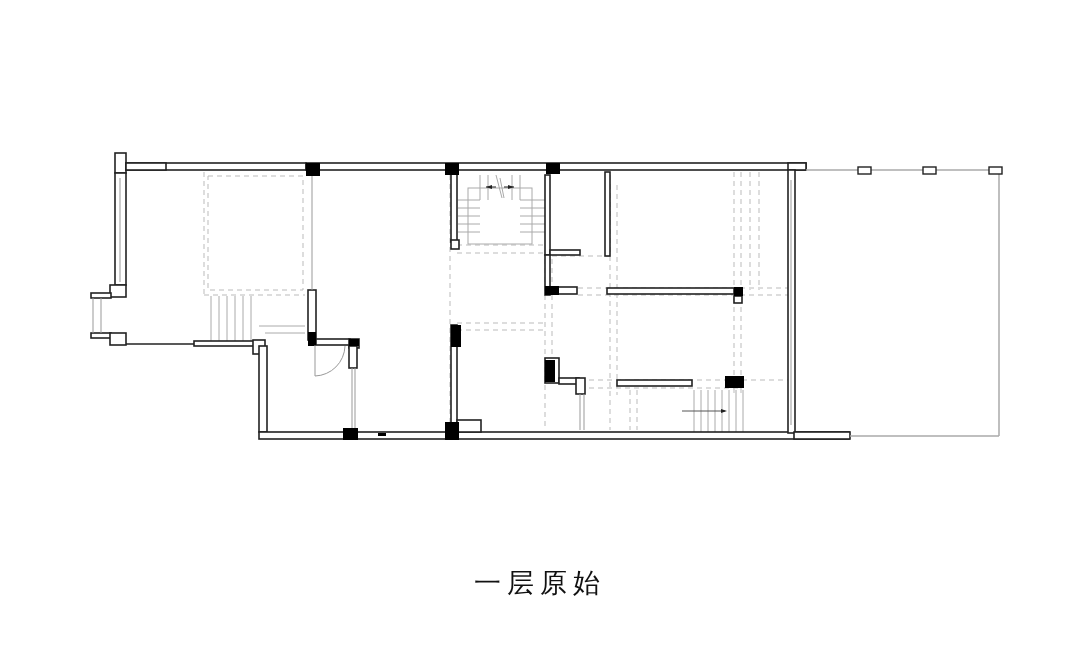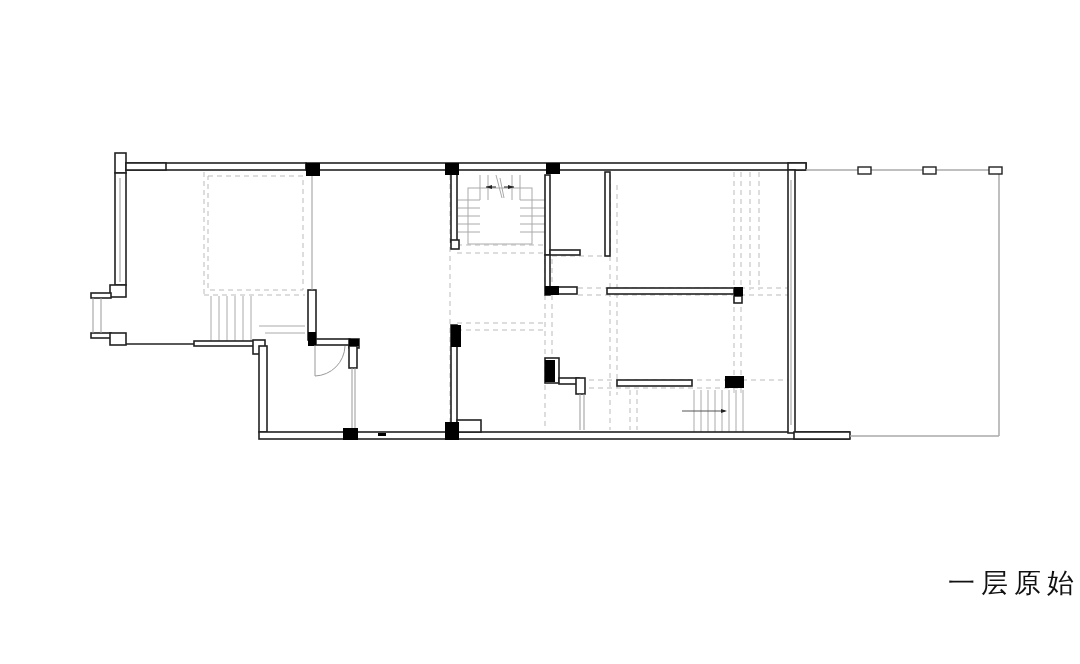--- a/index.html
+++ b/index.html
@@ -1,18 +1,18 @@
 <!DOCTYPE html>
 <html><head>
 <meta charset="utf-8">
 <style>
   html, body { margin:0; padding:0; background:#ffffff; }
   body { width:1080px; height:664px; position:relative; overflow:hidden; font-family:"DejaVu Sans", sans-serif; }
   #plan { position:absolute; left:0; top:0; width:1080px; height:664px; }
-  .caption { position:absolute; left:0; width:1080px; top:565px; text-align:right; font-size:27px; letter-spacing:6px; color:#111; font-family:"DejaVu Sans", sans-serif; }
+  .caption { position:absolute; left:0; width:1080px; top:565px; text-align:center; font-size:27px; letter-spacing:6px; color:#111; font-family:"DejaVu Sans", sans-serif; }
 </style>
 </head>
 <body>
 
 <svg id="plan" viewBox="0 0 1080 664" xmlns="http://www.w3.org/2000/svg">
 
   <g stroke="#bbb" stroke-width="1" stroke-dasharray="5,4" fill="none">
     <rect x="208" y="176" width="95" height="114"></rect>
     <line x1="204" y1="172" x2="204" y2="295"></line>
     <line x1="204" y1="295" x2="305" y2="295"></line>

